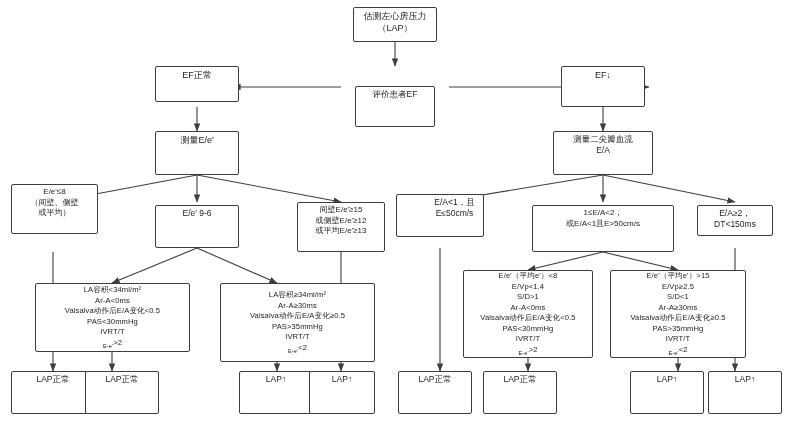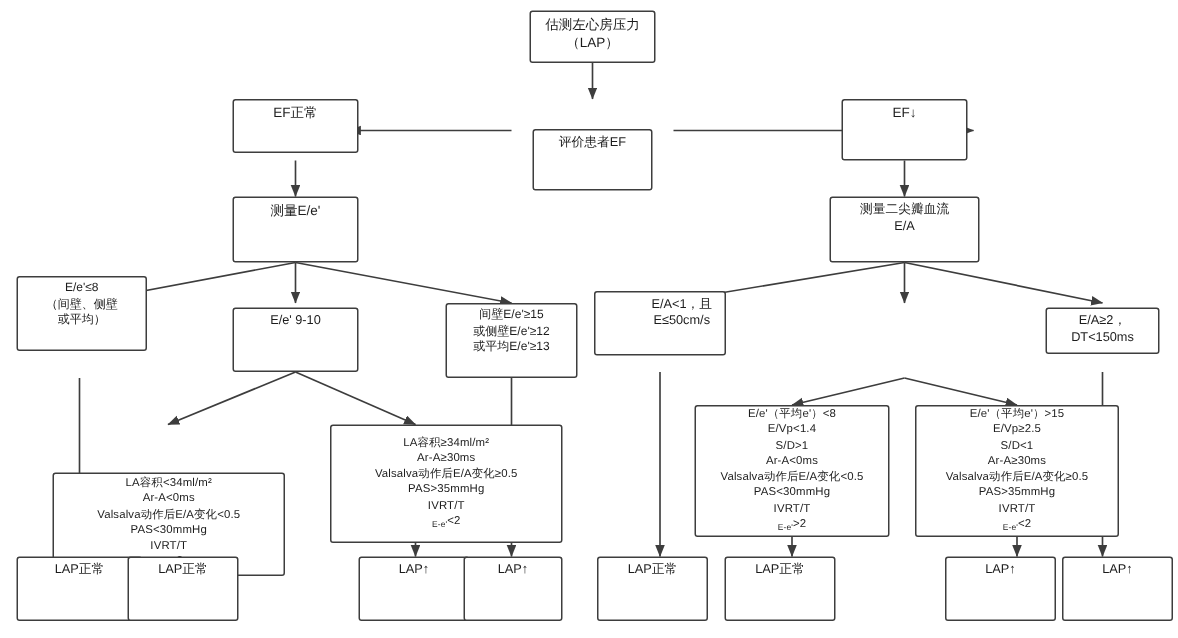--- a/index.html
+++ b/index.html
@@ -131,41 +131,45 @@
 E/A</span>
   </div>
 
   <div class="node t8" style="left:11px; top:184px; width:87px; height:50px;">
     <span>E/e'≤8
 （间壁、侧壁
 或平均）</span>
   </div>
 
   <div class="node t85" style="left:155px; top:205px; width:84px; height:43px;">
-    <span>E/e' 9-10</span>
+    <span>E/e' 9-6</span>
   </div>
 
   <div class="node t8" style="left:297px; top:202px; width:88px; height:50px;">
     <span>间壁E/e'≥15
 或侧壁E/e'≥12
 或平均E/e'≥13</span>
   </div>
 
   <div class="node t85" style="left:396px; top:194px; width:88px; height:43px;padding-left:32px;">
     <span>E/A&lt;1，且
 E≤50cm/s</span>
   </div>
 
+  <div class="node t8" style="left:532px; top:205px; width:142px; height:47px;">
+    <span>1≤E/A&lt;2，
+或E/A&lt;1且E&gt;50cm/s</span>
+  </div>
 
   <div class="node t85" style="left:697px; top:205px; width:76px; height:31px;">
     <span>E/A≥2，
 DT&lt;150ms</span>
   </div>
 
-  <div class="node crit" style="left:35px; top:283px; width:155px; height:69px; flex-direction:column;margin-top:32px;">
+  <div class="node crit" style="left:35px; top:283px; width:155px; height:69px; flex-direction:column;">
     <span>LA容积&lt;34ml/m²
 Ar-A&lt;0ms
 Valsalva动作后E/A变化&lt;0.5
 PAS&lt;30mmHg
 IVRT/T</span>
     <span><span class="sub">E-e'</span><span>&gt;2</span></span>
   </div>
 
   <div class="node crit" style="left:200px; top:283px; width:155px; height:79px; flex-direction:column;margin-left:20px;">
     <span>LA容积≥34ml/m²

